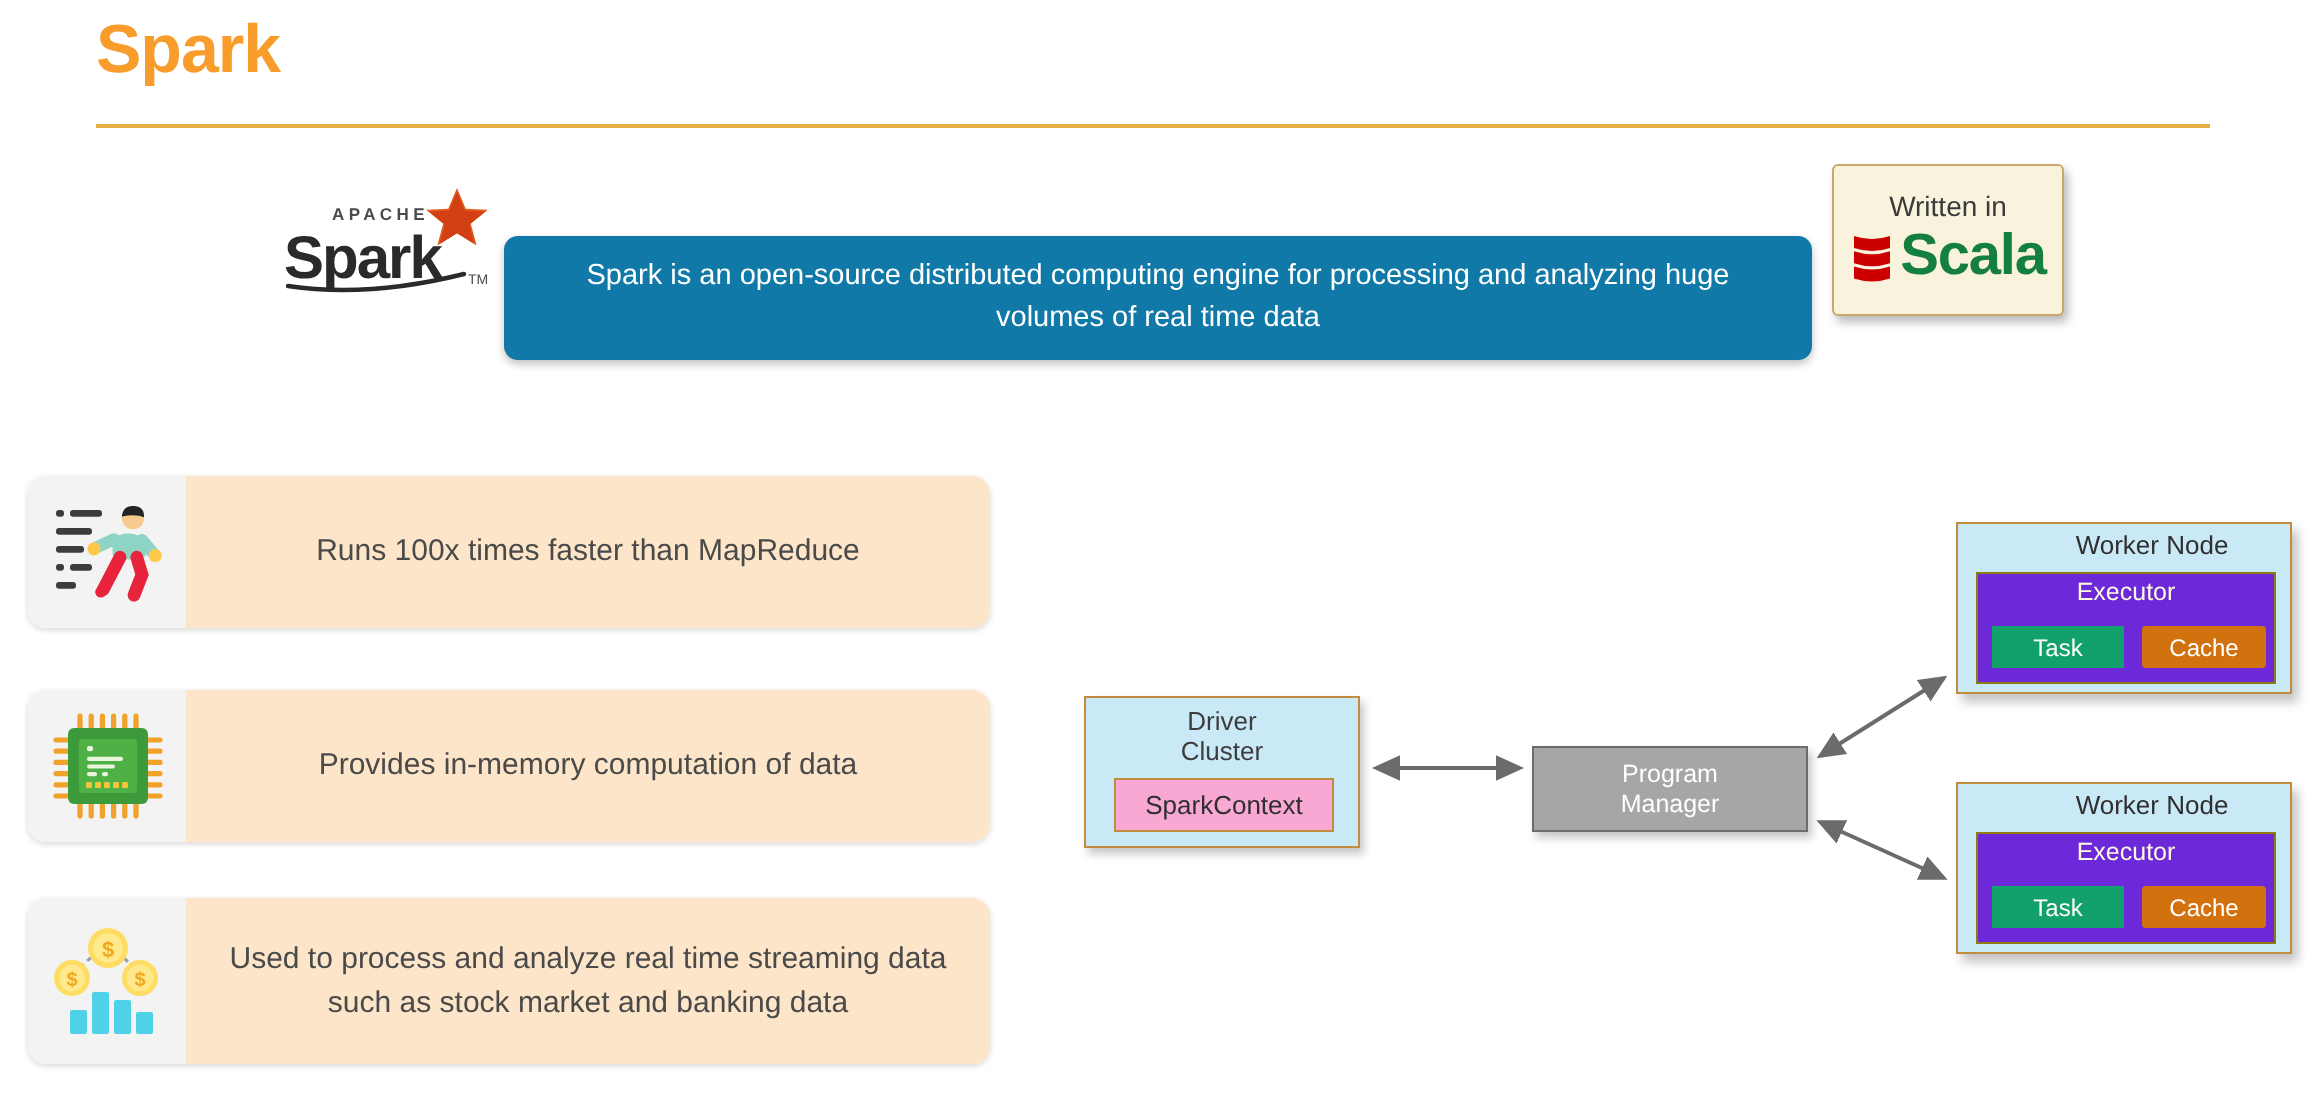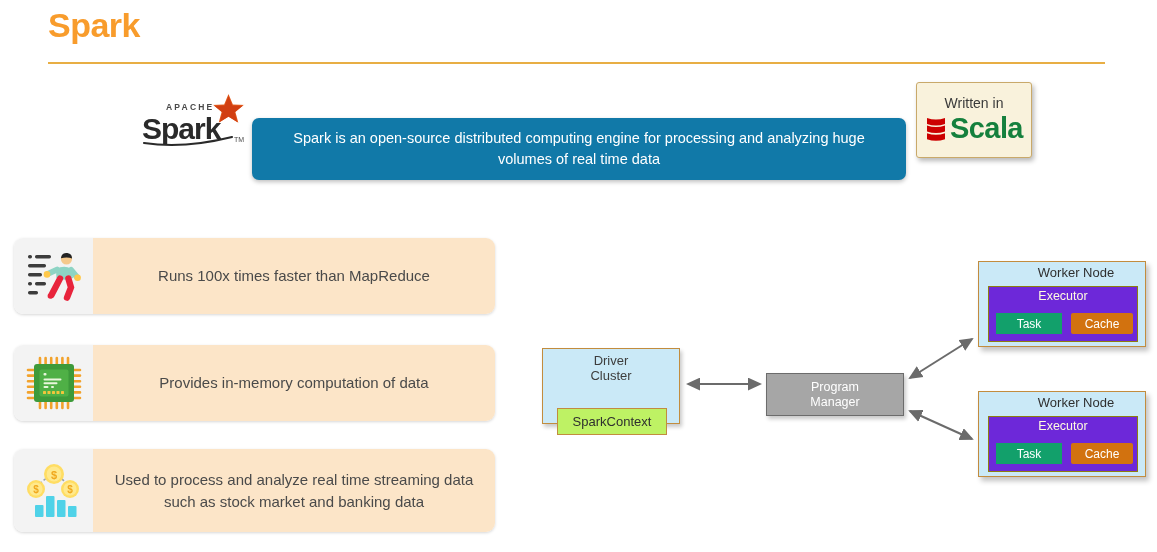--- a/index.html
+++ b/index.html
@@ -94,24 +94,24 @@
     border: 1.5px solid #C28C3E;
     box-shadow: 2px 3px 4px rgba(0,0,0,0.22);
   }
   .driver-title {
     text-align: center; font-size: 13px; color: #3d3d3d;
     line-height: 1.15; padding-top: 5px;
   }
   .sparkcontext {
     position: absolute; left: 14px; top: 40px;
     width: 110px; height: 27px;
-    background: #bef264;
+    background: #f9a8d4;
     border: 1.2px solid #C28C3E;
     display: flex; align-items: center; justify-content: center;
-    font-size: 13px; color: #2f2f2f; margin-top: 19px;
+    font-size: 13px; color: #2f2f2f;
   }
 
   .cluster {
     left: 766px; top: 373px; width: 138px; height: 43px;
     background: #A6A6A6;
     border: 1.2px solid #6c6c6c;
     display: flex; align-items: center; justify-content: center;
     box-shadow: 2px 3px 4px rgba(0,0,0,0.22);
   }
   .cluster-title {

